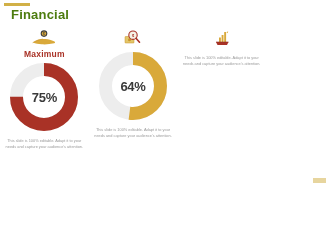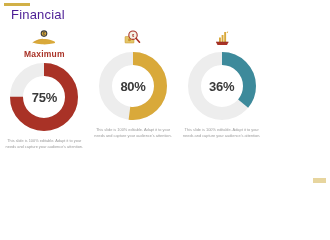--- a/index.html
+++ b/index.html
@@ -15,22 +15,22 @@
   .top-rule {
     position:absolute; left:4px; top:3px;
     width:26px; height:3px;
     background:#C9A227;
     opacity:.85;
   }
 
   
   .title {
     position:absolute; left:11px; top:7px;
-    font-size:13px; font-weight:normal;
-    color:#4c1d95; letter-spacing:.2px;
+    font-size:13px; font-weight:bold;
+    color:#4d7c0f; letter-spacing:.2px;
   }
 
   
   .cols {
     position:absolute; left:0; top:28px;
     width:266px; height:158px;
     display:flex;
   }
   .col {
     flex:1 1 0;
@@ -130,45 +130,38 @@
           <text x="13" y="7.8" font-size="4" font-family="Liberation Sans, sans-serif" fill="#A93226" text-anchor="middle" font-weight="bold">$</text>
           <line x1="16" y1="9.3" x2="19.5" y2="13.2" stroke="#A93226" stroke-width="1.6" stroke-linecap="round"></line>
         </svg>
       </div>
 
       <div class="donut-wrap">
         <svg width="68" height="68" viewBox="0 0 68 68">
           <circle cx="34" cy="34" r="27.5" fill="none" stroke="#EDEDED" stroke-width="13"></circle>
           <circle cx="34" cy="34" r="27.5" fill="none" stroke="#D9A93A" stroke-width="13" stroke-dasharray="89.85 82.94"></circle>
         </svg>
-        <div class="donut-center">80%</div>
+        <div class="donut-center">64%</div>
       </div>
 
       <div class="body-text">This slide is 100% editable. Adapt it to your needs and capture your audience's attention.</div>
     </div>
 
     <div class="col">
       <div class="icon-wrap">
         <svg width="26" height="18" viewBox="0 0 26 18">
           <rect x="10" y="8.5" width="1.9" height="4.5" fill="#D9A93A"></rect>
           <rect x="12.6" y="6" width="1.9" height="7" fill="#D9A93A"></rect>
           <rect x="15.2" y="3" width="1.9" height="10" fill="#D9A93A"></rect>
           <path d="M7 13 L19.5 13 L18 16 L8.5 16 Z" fill="#A93226"></path>
           <path d="M7 13 L19.5 13" stroke="#8C2F22" stroke-width=".6"></path>
           <path d="M17.5 3.2 L19.2 2.2 L18.6 4.2 Z" fill="#D9A93A"></path>
         </svg>
       </div>
 
-      <div class="donut-wrap">
-        <svg width="68" height="68" viewBox="0 0 68 68">
-          <circle cx="34" cy="34" r="27.5" fill="none" stroke="#EDEDED" stroke-width="13"></circle>
-          <circle cx="34" cy="34" r="27.5" fill="none" stroke="#3D8A9B" stroke-width="13" stroke-dasharray="62.20 110.58"></circle>
-        </svg>
-        <div class="donut-center">36%</div>
-      </div>
 
       <div class="body-text">This slide is 100% editable. Adapt it to your needs and capture your audience's attention.</div>
     </div>
 
   </div>
 
   <div class="corner-mark"></div>
 </div>
 
 </body></html>

